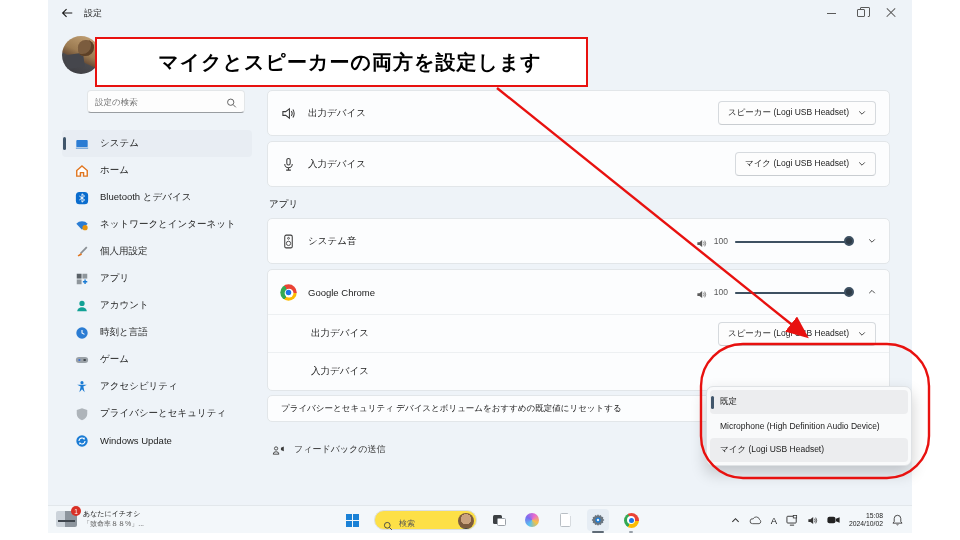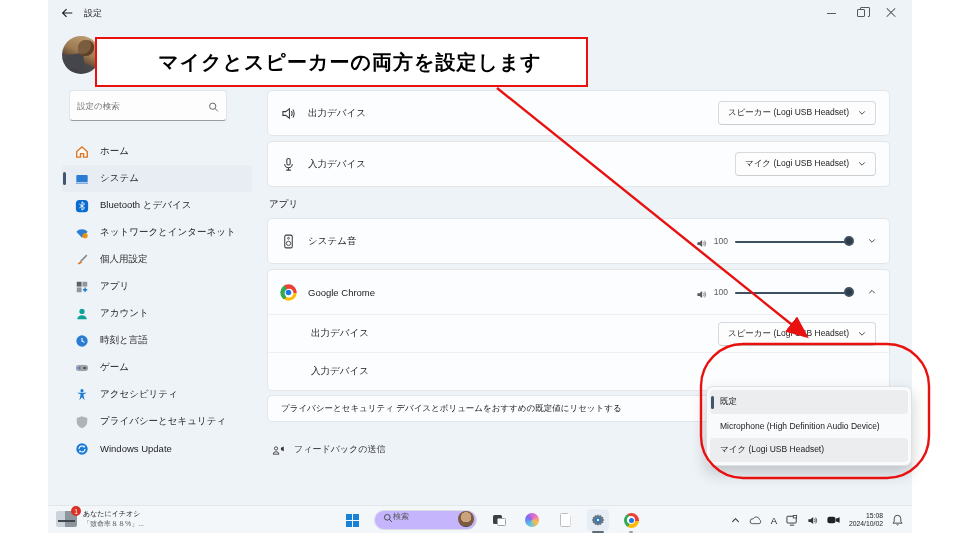--- a/index.html
+++ b/index.html
@@ -24,21 +24,21 @@
   .close-glyph::before { transform: rotate(45deg);} .close-glyph::after { transform: rotate(-45deg);}
 
   
   .avatar { position: absolute; left: 14px; top: 36px; width: 38px; height: 38px; border-radius: 50%;
     background: linear-gradient(205deg, #c9a87c 0%, #9c7b52 45%, #6e5138 60%, #4a4a4e 62%, #3a3a40 100%); overflow: hidden; }
   .avatar::before { content:""; position:absolute; left:4px; top:18px; width:18px; height:14px; background:#45464c; border-radius:2px; transform:rotate(-8deg); }
   .avatar::after { content:""; position:absolute; left:16px; top:4px; width:16px; height:16px; background:#7b5c3e; border-radius:50% 50% 60% 40%; box-shadow: inset -3px -2px 0 #5d4026; }
 
   
   .sidebar { position: absolute; left: 14px; top: 90px; width: 190px; }
-  .search-box { margin-left: 7px; width: 158px; height: 31px; background: #fdfdfd;
+  .search-box { margin-left: 25px; width: 158px; height: 23px; background: #fdfdfd;
     border: 1px solid #e3e6e8; border-bottom: 1px solid #999da1; border-radius: 4px;
     display: flex; align-items: center; padding: 0 7px; }
   .search-box input { border: none; outline: none; background: transparent; flex: 1;
     font-size: 8.5px; color: #444; font-family: inherit; min-width: 0; }
   .nav { margin-top: 17px; }
   .nav-item { height: 27px; display: flex; align-items: center; gap: 11px; padding-left: 13px;
     border-radius: 4px; position: relative; cursor: default; }
   .nav-item.selected { background: #e8edf3; }
   .nav-item.selected::before { content: ""; position: absolute; left: 1px; top: 7px; width: 3px; height: 13px;
     border-radius: 2px; background: #41566b; }
@@ -96,22 +96,22 @@
   .widget-icon { position: relative; width: 21px; height: 16px; border-radius: 2px;
     background: linear-gradient(90deg,#ccd3da 0 45%, #8d959d 45% 100%); }
   .widget-icon::after { content:""; position:absolute; left:2px; top:9px; width:17px; height:2px; background:#3f464d; }
   .badge { position: absolute; right: -4px; top: -5px; min-width: 10px; height: 10px; border-radius: 50%;
     background: #d93025; color: #fff; font-size: 6.5px; display: flex; align-items: center; justify-content: center; }
   .widget-text div:first-child { font-size: 7px; color: #1b1b1b; }
   .widget-text div:last-child { font-size: 7px; color: #5d5d5d; }
   .tb-center { position: absolute; left: 293px; top: 0; height: 28px; display: flex; align-items: center; gap: 11px; }
   .start-logo { width: 13px; height: 13px; display: grid; grid-template-columns: 6px 6px; grid-gap: 1px; }
   .start-logo i { background: #1a81d6; }
-  .tb-search { width: 103px; height: 20px; background: #c4b5fd; border: 1px solid #dbdfe3; border-radius: 10px;
-    display: flex; align-items: flex-start; padding: 0 2px 0 8px; }
+  .tb-search { width: 103px; height: 20px; background: #fde047; border: 1px solid #dbdfe3; border-radius: 10px;
+    display: flex; align-items: flex-end; gap: 6px; padding: 0 2px 0 8px; }
   .tb-search .ph { flex: 1; font-size: 8px; color: #555; }
   .search-avatar { width: 16px; height: 16px; border-radius: 50%;
     background: radial-gradient(circle at 50% 38%, #caa27e 0 40%, #7d5b3e 41% 72%, #3c3f45 73% 100%); }
   .tb-icon { width: 22px; height: 22px; display: flex; align-items: center; justify-content: center; position: relative; border-radius: 4px; }
   .tb-icon.active { background: #e6edf4; }
   .tb-icon.active::after { content:""; position:absolute; bottom:-2px; left:5px; width:12px; height:2.5px; border-radius:2px; background:#5f6b76; }
   .tb-icon.running::after { content:""; position:absolute; bottom:-2px; left:9px; width:4px; height:2.5px; border-radius:2px; background:#98a0a8; }
   .taskview-glyph { position: relative; width: 13px; height: 11px; }
   .taskview-glyph i { position:absolute; left:0; top:0; width:9px; height:9px; background:#3c4043; border-radius:1.5px; }
   .taskview-glyph b { position:absolute; left:4px; top:3px; width:9px; height:8px; background:#fff; border:1px solid #9aa0a6; border-radius:1.5px; }
@@ -168,36 +168,36 @@
     <div class="search-box">
       <input placeholder="設定の検索" style="">
       <span class="ni" style="width:11px;height:11px;">
         <svg viewBox="0 0 14 14">
             <circle cx="6" cy="6" r="4" fill="none" stroke="#5c5c5c" stroke-width="1.2"></circle>
             <path d="M9 9 L12.5 12.5" stroke="#5c5c5c" stroke-width="1.2"></path>
           </svg>
       </span>
     </div>
     <div class="nav">
-      <div class="nav-item">
-        <span class="ni">
-            <svg viewBox="0 0 16 16">
-              <path d="M8 2.2 L14 7.4 V13.8 H9.8 V9.8 H6.2 V13.8 H2 V7.4 Z" fill="#fff" stroke="#e0751f" stroke-width="1.6"></path>
-            </svg>
-          </span>
-        <span class="nav-label">ホーム</span>
-      </div>
       <div class="nav-item selected">
         <span class="ni">
             <svg viewBox="0 0 16 16">
               <rect x="1.5" y="3.5" width="13" height="8" rx="1" fill="#2b7cd3"></rect>
               <path d="M1 12.8 H15" stroke="#7aa9d8" stroke-width="1.6"></path>
             </svg>
           </span>
         <span class="nav-label">システム</span>
+      </div>
+      <div class="nav-item">
+        <span class="ni">
+            <svg viewBox="0 0 16 16">
+              <path d="M8 2.2 L14 7.4 V13.8 H9.8 V9.8 H6.2 V13.8 H2 V7.4 Z" fill="#fff" stroke="#e0751f" stroke-width="1.6"></path>
+            </svg>
+          </span>
+        <span class="nav-label">ホーム</span>
       </div>
       <div class="nav-item">
         <span class="ni">
             <svg viewBox="0 0 16 16">
               <rect x="1" y="1" width="14" height="14" rx="4" fill="#0a6cce"></rect>
               <path d="M8 3.2 V12.8 L11 10.2 L5 5.8 M5 10.2 L11 5.8 L8 3.2" stroke="#fff" stroke-width="1" fill="none"></path>
             </svg>
           </span>
         <span class="nav-label">Bluetooth とデバイス</span>
       </div>

